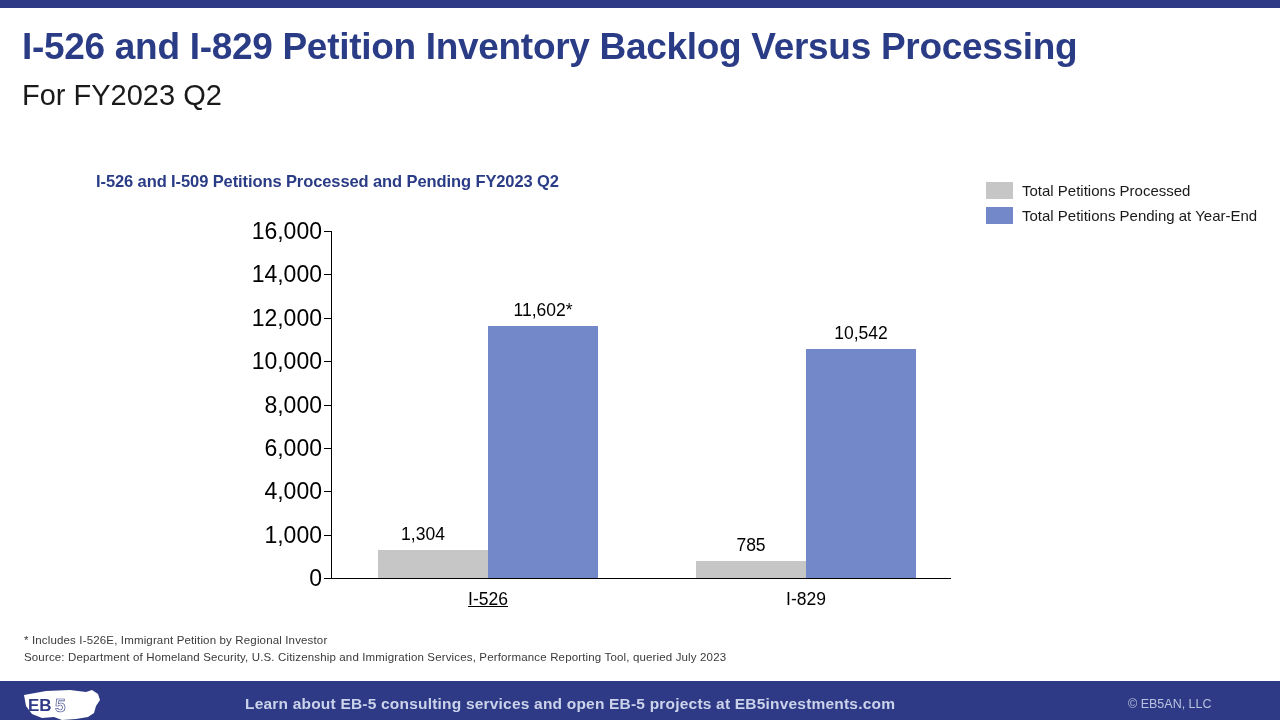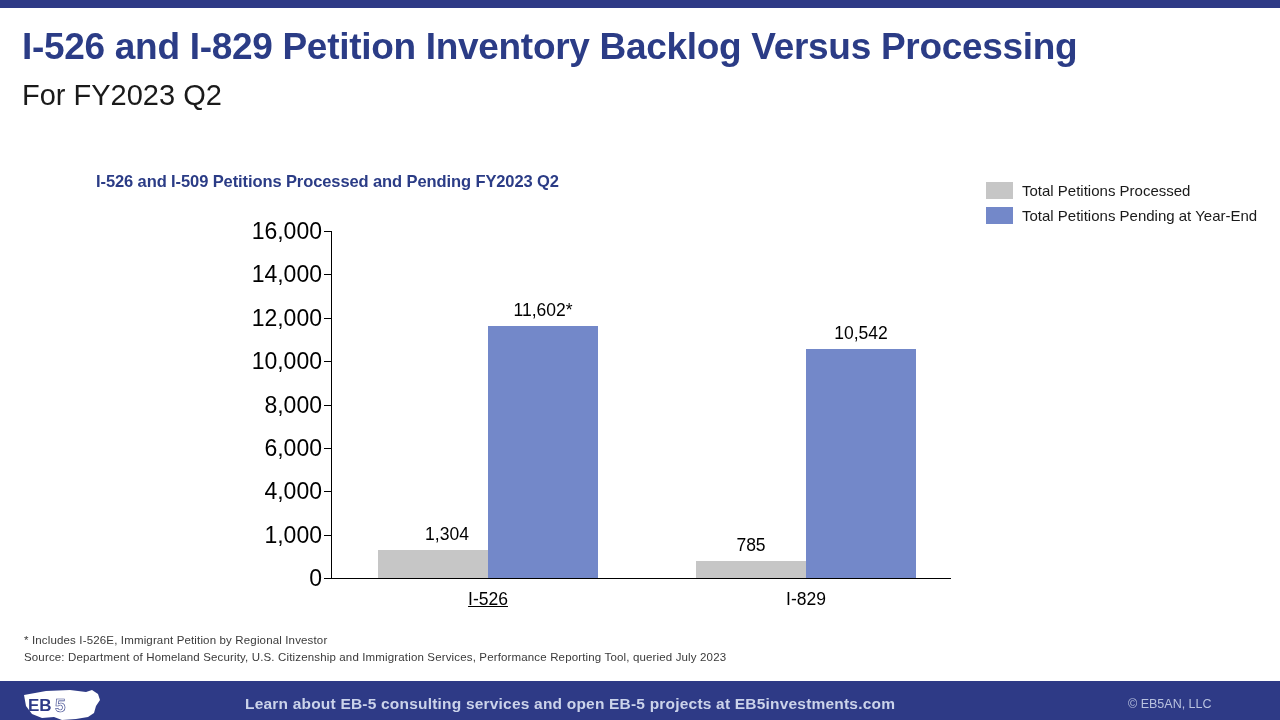--- a/index.html
+++ b/index.html
@@ -282,21 +282,21 @@
         </div>
         <div class="ytick-wrap" style="top: 43.375px;">
           <div class="ytick"></div>
           <div class="ytick-label">14,000</div>
         </div>
         <div class="ytick-wrap" style="top: 0px;">
           <div class="ytick"></div>
           <div class="ytick-label">16,000</div>
         </div>
         <div class="bar processed" style="left: 47px; width: 110px; height: 28.2805px; background: rgb(198, 198, 198);"></div>
-        <div class="bar-label" style="left: 116px; top: 292.719px;">1,304</div>
+        <div class="bar-label" style="left: 92px; top: 292.719px;">1,304</div>
         <div class="bar pending" style="left: 157px; width: 110px; height: 251.618px; background: rgb(115, 136, 201);"></div>
         <div class="bar-label" style="left: 212px; top: 69.3816px;">11,602*</div>
         <div class="cat-label" style="left: 157px; text-decoration: underline;">I-526</div>
         <div class="bar processed" style="left: 365px; width: 110px; height: 17.0247px; background: rgb(198, 198, 198);"></div>
         <div class="bar-label" style="left: 420px; top: 303.975px;">785</div>
         <div class="bar pending" style="left: 475px; width: 110px; height: 228.63px; background: rgb(115, 136, 201);"></div>
         <div class="bar-label" style="left: 530px; top: 92.3704px;">10,542</div>
         <div class="cat-label" style="left: 475px;">I-829</div>
       </div>
 

